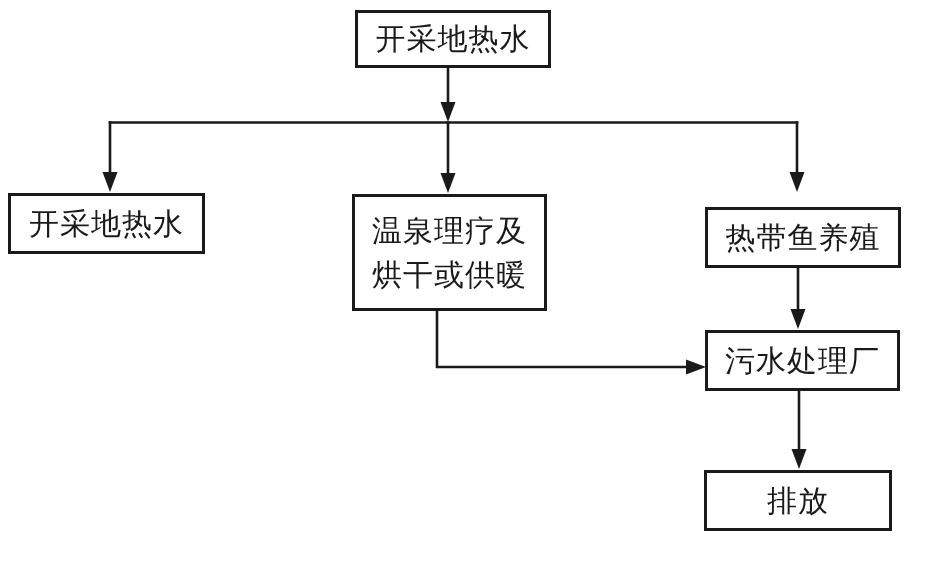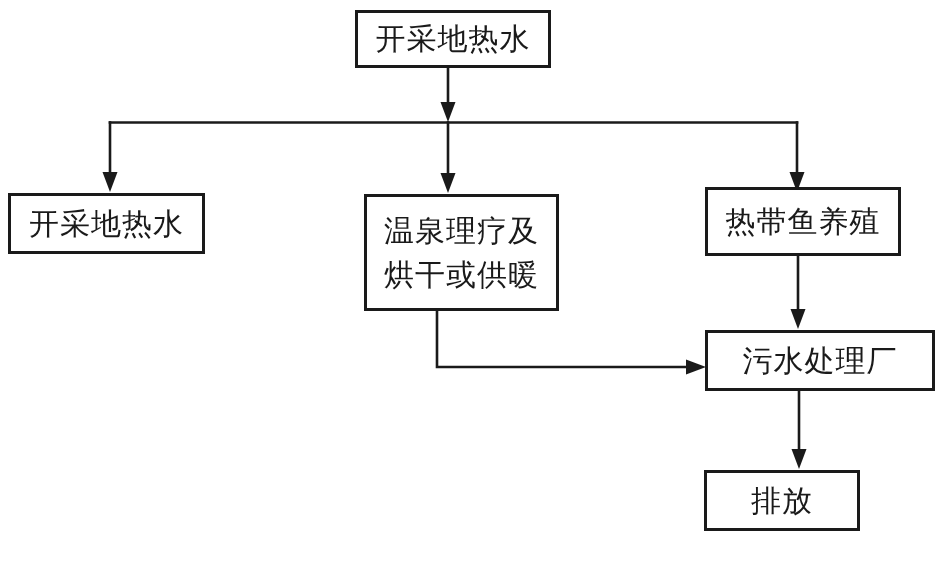--- a/index.html
+++ b/index.html
@@ -33,24 +33,24 @@
     justify-content: center;
     text-align: center;
     color: #1a1a1a;
     font-size: 30px;
     letter-spacing: 1px;
     line-height: 44px;
     white-space: nowrap;
   }
   #node-source    { left: 355px; top: 10px;  width: 196px; height: 58px;  }
   #node-drying    { left: 8px;   top: 193px; width: 197px; height: 61px;  }
-  #node-spa       { left: 364px; top: 194px; width: 195px; height: 117px; }
-  #node-fish      { left: 705px; top: 187px; width: 196px; height: 69px;  }
-  #node-sewage    { left: 705px; top: 330px; width: 230px; height: 61px;  }
-  #node-discharge { left: 704px; top: 470px; width: 156px; height: 61px;  }
+  #node-spa       { left: 352px; top: 194px; width: 195px; height: 117px; }
+  #node-fish      { left: 705px; top: 207px; width: 196px; height: 61px;  }
+  #node-sewage    { left: 705px; top: 330px; width: 195px; height: 61px;  }
+  #node-discharge { left: 704px; top: 470px; width: 188px; height: 61px;  }
 </style>
 </head>
 <body>
 
 <div class="canvas">
 
   <svg class="edges" viewBox="0 0 950 580" aria-hidden="true">
     <g stroke="#1a1a1a" stroke-width="2.6" fill="none" stroke-linecap="square">
 
       <path d="M 448 68 V 103"></path>

